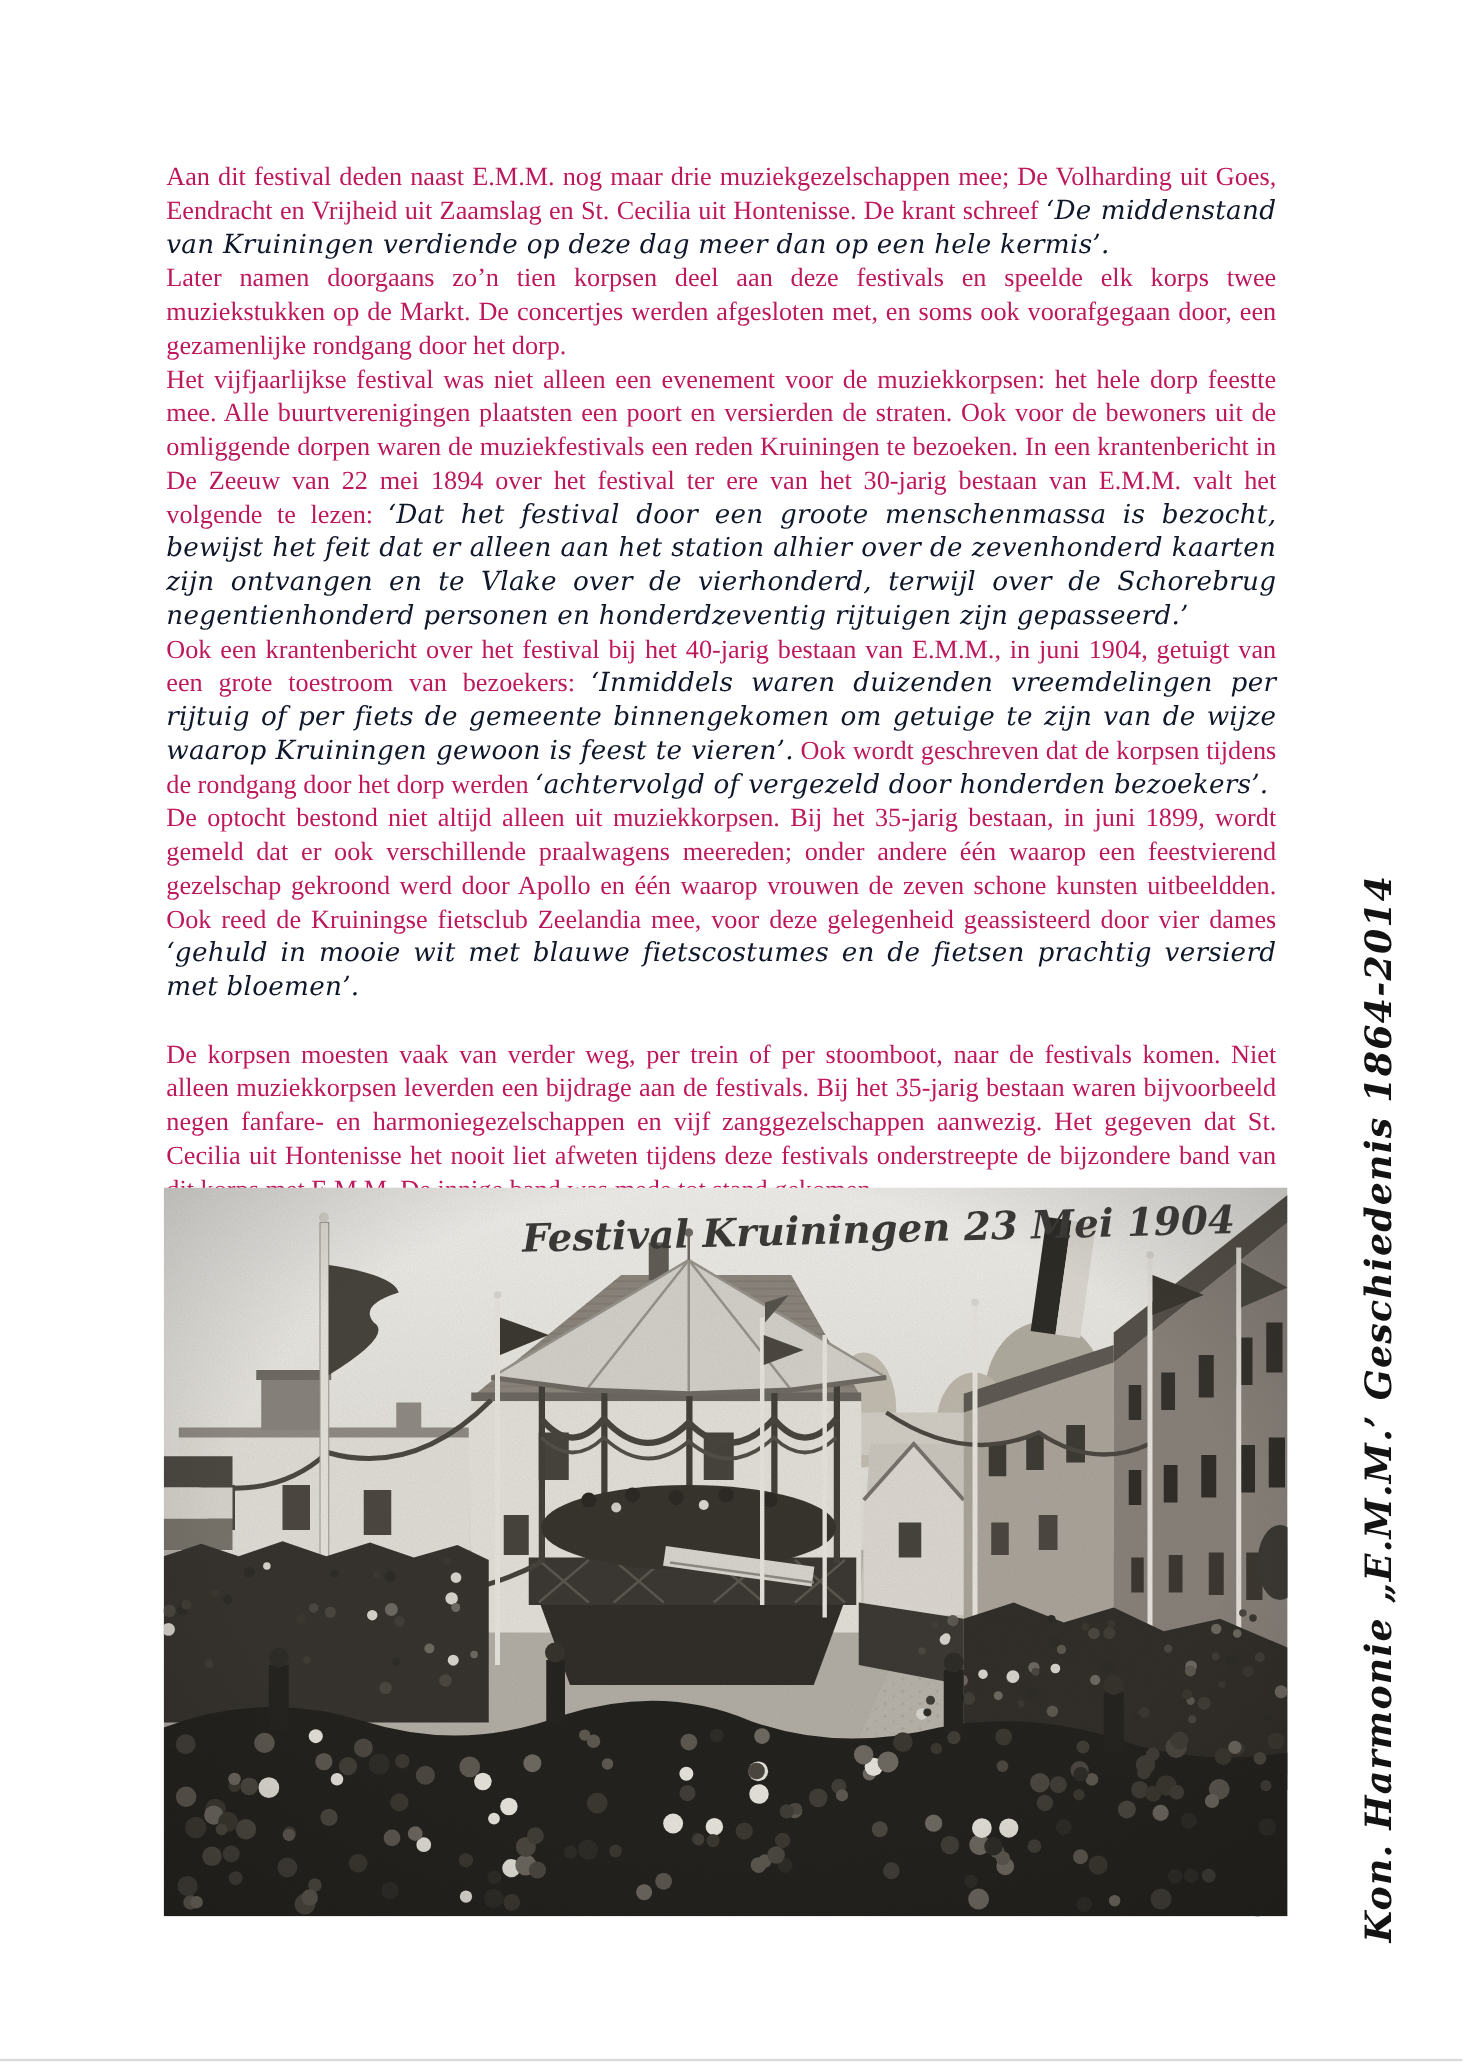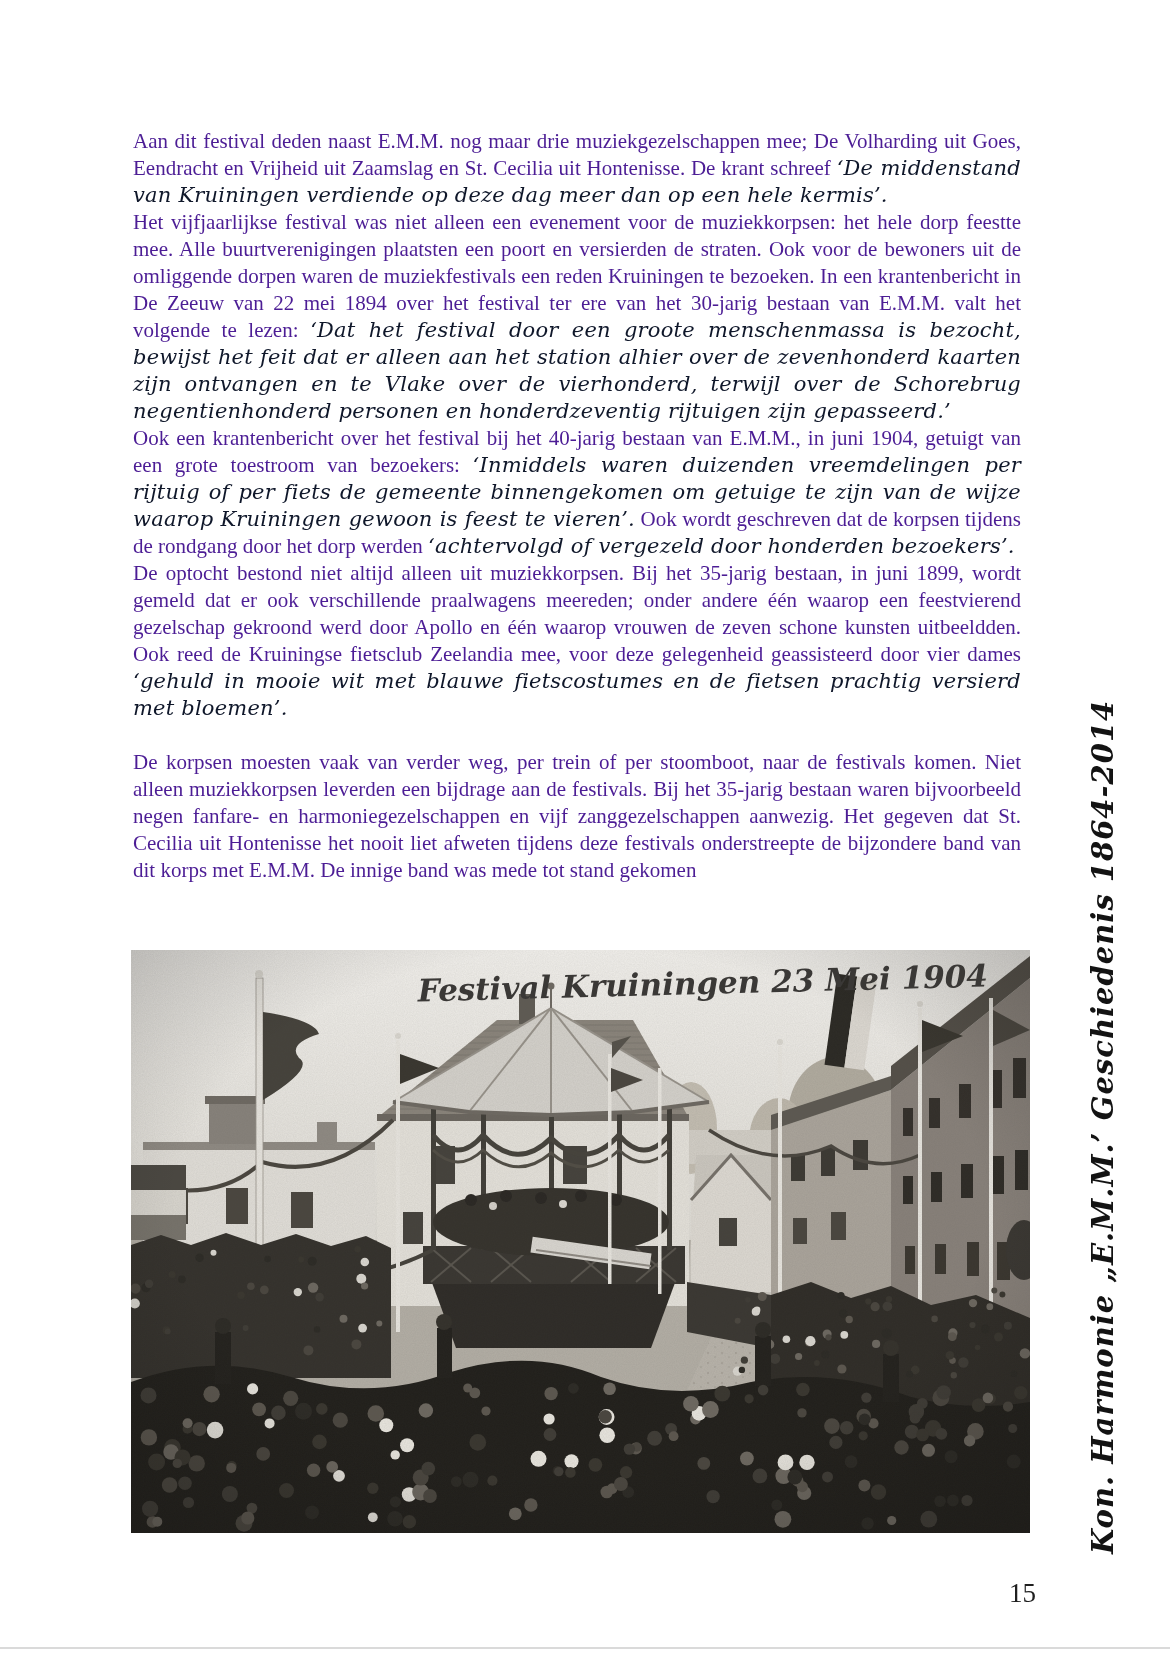--- a/index.html
+++ b/index.html
@@ -8,51 +8,52 @@
     font-family:"Liberation Serif", serif;overflow:hidden;
   }
   .page{position:absolute;inset:0;background:#ffffff;}
   .body-text{
     position:absolute;left:133px;top:128px;width:888px;
     font-size:21px;line-height:27px;color:#161616;
     text-align:justify;
   }
   .body-text p{margin:0;}
   .body-text p.space-before{margin-top:27px;}
-  .run-normal{color:#4c1d95;margin-top:44px;}
+  .run-normal{color:#be185d;margin-top:44px;}
   .run-quote{
     font-style:italic;color:#0f172a;
     font-family:"DejaVu Serif", serif;
     letter-spacing:0.2px;
   }
   .photo-wrap{
     position:absolute;left:131px;top:950px;width:899px;height:583px;
   }
   .photo-wrap svg{display:block;width:899px;height:583px;}
   .sidebar-text{
     position:absolute;left:1086px;top:1554px;width:604px;height:42px;
     transform:rotate(-90deg);transform-origin:0 0;
     font-family:"DejaVu Serif", serif;font-style:italic;font-weight:bold;
     font-size:29px;color:#131313;letter-spacing:1px;white-space:nowrap;
   }
   .page-number{
-    position:absolute;left:992px;top:1578px;width:44px;text-align:right;
-    font-size:27px;color:#1f1f1f;
+    position:absolute;left:992px;top:1516px;width:44px;text-align:left;
+    font-size:20px;color:#1f1f1f;
   }
   .scan-line{
     position:absolute;left:0;top:1647px;width:1170px;height:2px;background:#dadada;
   }
 </style>
 </head>
 <body>
 
 <div class="page">
 
   <div class="body-text">
       <p><span class="run-normal">Aan dit festival deden naast E.M.M. nog maar drie muziekgezelschappen mee; De Volharding uit Goes, Eendracht en Vrijheid uit Zaamslag en St. Cecilia uit Hontenisse. De krant schreef </span><span class="run-quote">‘De middenstand van Kruiningen verdiende op deze dag meer dan op een hele kermis’.</span></p>
+      <p><span class="run-normal">Later namen doorgaans zo’n tien korpsen deel aan deze festivals en speelde elk korps twee muziekstukken op de Markt. De concertjes werden afgesloten met, en soms ook voorafgegaan door, een gezamenlijke rondgang door het dorp.</span></p>
       <p><span class="run-normal">Het vijfjaarlijkse festival was niet alleen een evenement voor de muziekkorpsen: het hele dorp feestte mee. Alle buurtverenigingen plaatsten een poort en versierden de straten. Ook voor de bewoners uit de omliggende dorpen waren de muziekfestivals een reden Kruiningen te bezoeken. In een krantenbericht in De Zeeuw van 22 mei 1894 over het festival ter ere van het 30-jarig bestaan van E.M.M. valt het volgende te lezen: </span><span class="run-quote">‘Dat het festival door een groote menschenmassa is bezocht, bewijst het feit dat er alleen aan het station alhier over de zevenhonderd kaarten zijn ontvangen en te Vlake over de vierhonderd, terwijl over de Schorebrug negentienhonderd personen en honderdzeventig rijtuigen zijn gepasseerd.’</span></p>
       <p><span class="run-normal">Ook een krantenbericht over het festival bij het 40-jarig bestaan van E.M.M., in juni 1904, getuigt van een grote toestroom van bezoekers: </span><span class="run-quote">‘Inmiddels waren duizenden vreemdelingen per rijtuig of per fiets de gemeente binnengekomen om getuige te zijn van de wijze waarop Kruiningen gewoon is feest te vieren’.</span><span class="run-normal"> Ook wordt geschreven dat de korpsen tijdens de rondgang door het dorp werden </span><span class="run-quote">‘achtervolgd of vergezeld door honderden bezoekers’.</span></p>
       <p><span class="run-normal">De optocht bestond niet altijd alleen uit muziekkorpsen. Bij het 35-jarig bestaan, in juni 1899, wordt gemeld dat er ook verschillende praalwagens meereden; onder andere één waarop een feestvierend gezelschap gekroond werd door Apollo en één waarop vrouwen de zeven schone kunsten uitbeeldden. Ook reed de Kruiningse fietsclub Zeelandia mee, voor deze gelegenheid geassisteerd door vier dames </span><span class="run-quote">‘gehuld in mooie wit met blauwe fietscostumes en de fietsen prachtig versierd met bloemen’.</span></p>
       <p class="space-before"><span class="run-normal">De korpsen moesten vaak van verder weg, per trein of per stoomboot, naar de festivals komen. Niet alleen muziekkorpsen leverden een bijdrage aan de festivals. Bij het 35-jarig bestaan waren bijvoorbeeld negen fanfare- en harmoniegezelschappen en vijf zanggezelschappen aanwezig. Het gegeven dat St. Cecilia uit Hontenisse het nooit liet afweten tijdens deze festivals onderstreepte de bijzondere band van dit korps met E.M.M. De innige band was mede tot stand gekomen</span></p>
     </div>
 
   <div class="photo-wrap">
     <svg viewBox="0 0 899 583" xmlns="http://www.w3.org/2000/svg">
       <defs>
         <linearGradient id="skyG" x1="0" y1="0" x2="0" y2="1">

